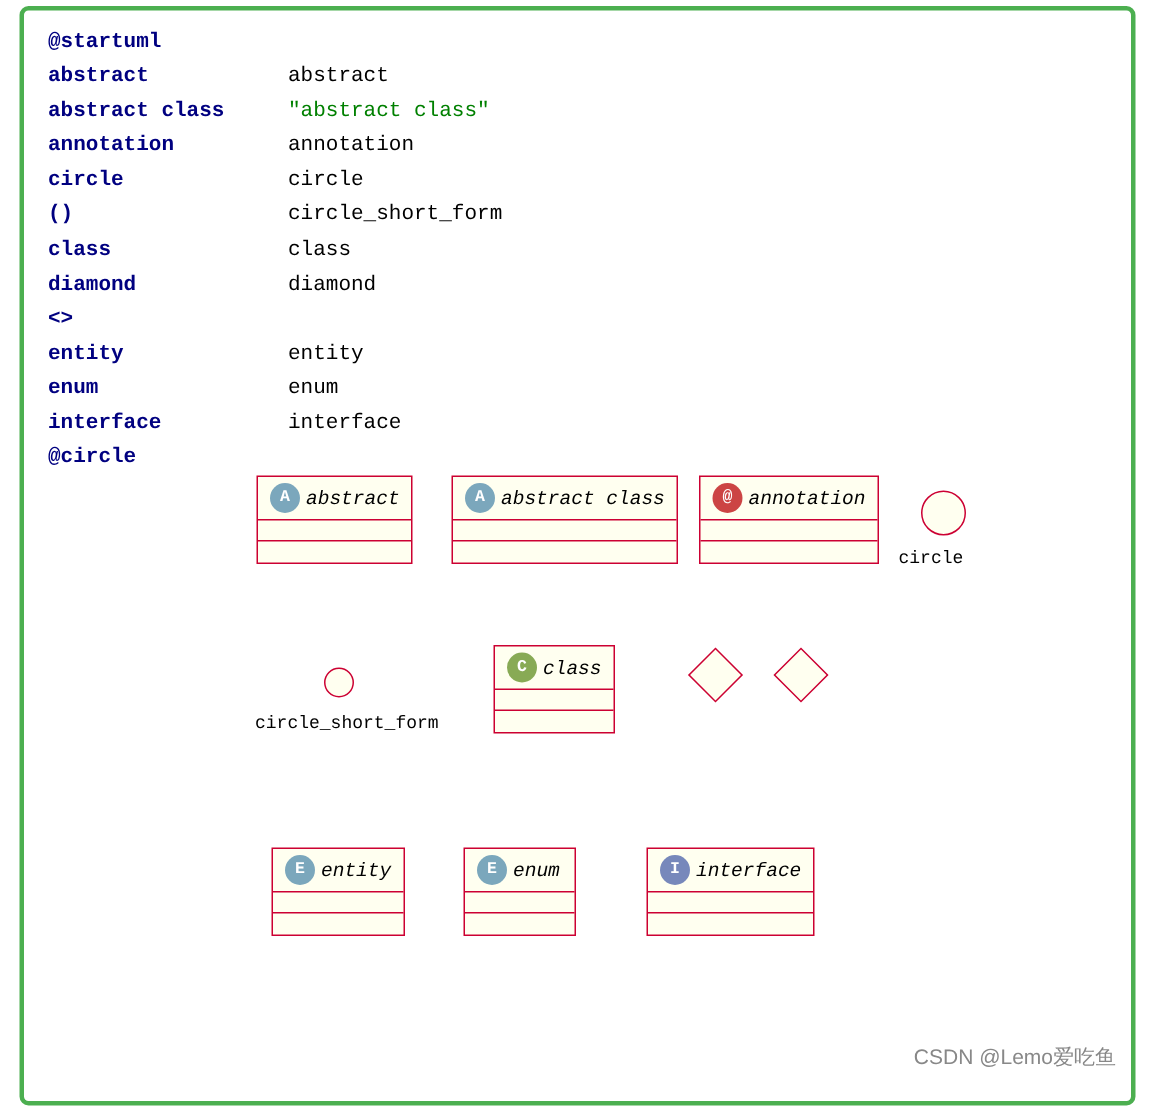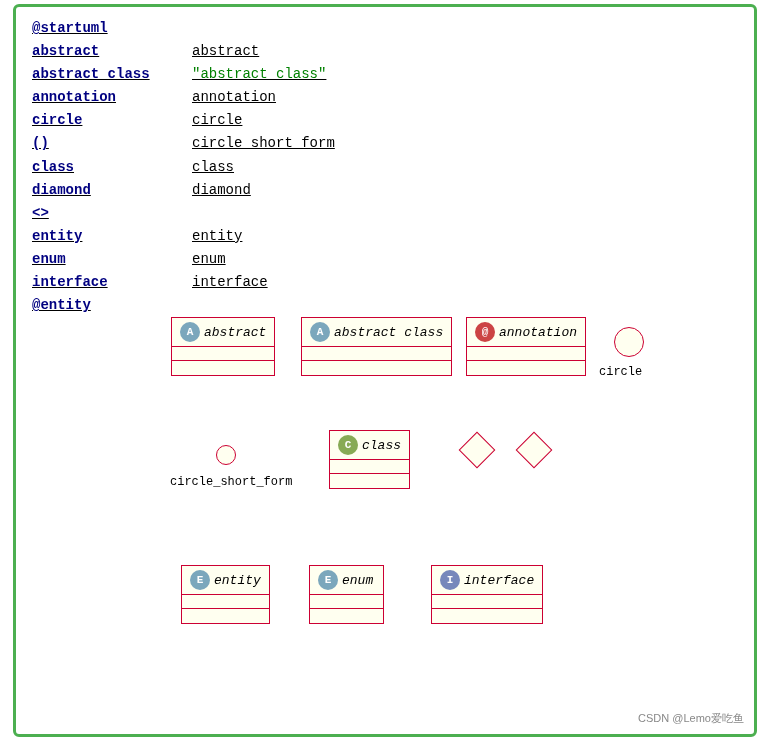--- a/index.html
+++ b/index.html
@@ -12,21 +12,20 @@
     }
     .outer-border {
       width: 744px;
       height: 733px;
       margin: 4px auto;
       border: 3px solid #4caf50;
       border-radius: 6px;
       background: #ffffff;
       position: relative;
       overflow: hidden;
-      text-decoration: underline;
     }
     
     .code-section {
       padding: 10px 16px;
       font-size: 14px;
       line-height: 1.65;
       color: #000;
     }
     .code-row {
       display: flex;
@@ -113,23 +112,23 @@
       position: absolute;
       width: 28px;
       height: 28px;
       border: 1.5px solid #cc0033;
       background: #fffff0;
       transform: rotate(45deg);
     }
     
     .watermark {
       position: absolute;
-      bottom: 8px;
+      bottom: 20px;
       right: 10px;
-      font-size: 11px;
+      font-size: 14px;
       color: #888;
       font-family: Arial, sans-serif;
     }
     .circle-label {
       position: absolute;
       font-size: 12px;
       color: #000;
       font-family: 'Courier New', monospace;
       text-align: center;
     }
@@ -180,21 +179,21 @@
     </div>
     <div class="code-row">
       <span class="code-keyword">enum</span>
       <span class="code-value">enum</span>
     </div>
     <div class="code-row">
       <span class="code-keyword">interface</span>
       <span class="code-value">interface</span>
     </div>
     <div class="code-row">
-      <span class="code-keyword">@entity</span>
+      <span class="code-keyword">@circle</span>
     </div>
   </div>
 
   <div class="diagram-section">
 
     <div class="uml-box" style="top:0px; left:155px; min-width:90px;">
       <div class="uml-box-header">
         <div class="uml-circle-icon icon-abstract">A</div>
         <span class="uml-label">abstract</span>
       </div>

